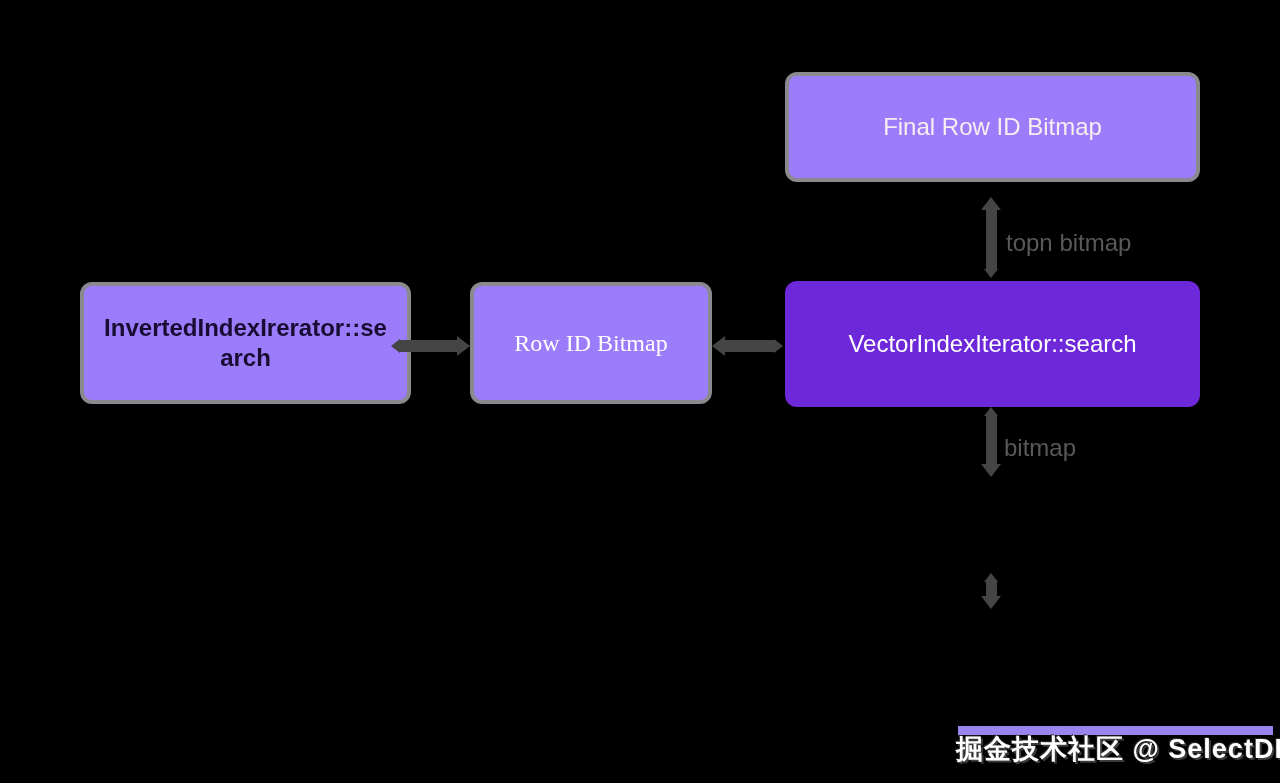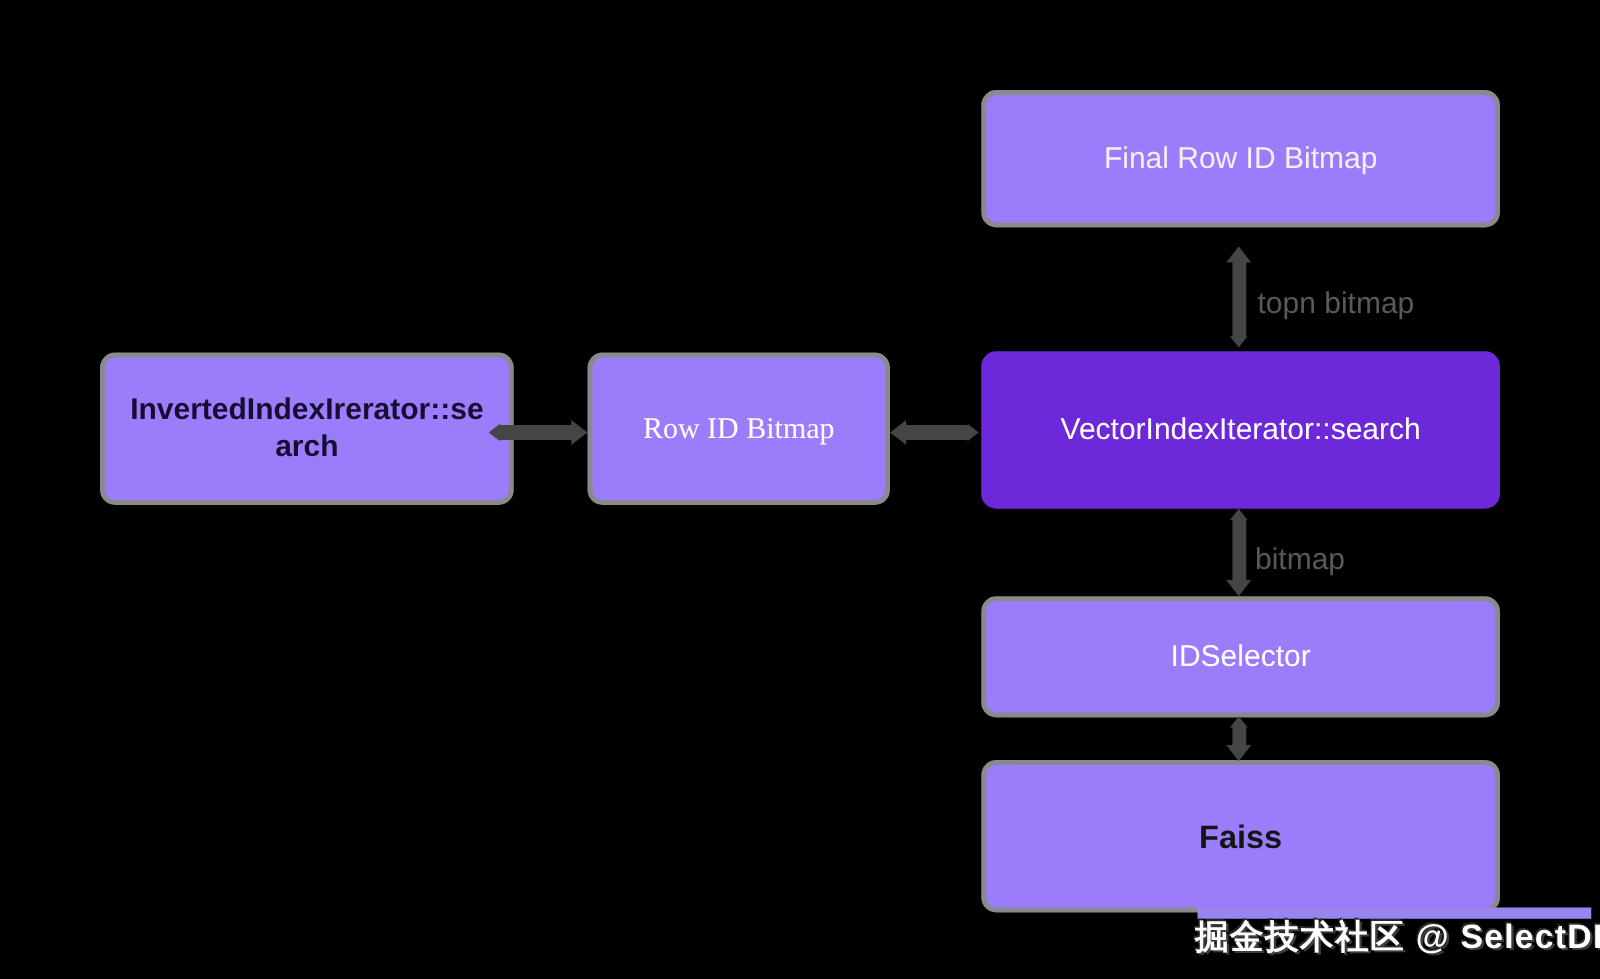--- a/index.html
+++ b/index.html
@@ -48,23 +48,21 @@
 <div id="canvas">
 
   <div class="node" id="node-inverted">InvertedIndexIrerator::search</div>
 
   <div class="node" id="node-rowid">Row ID Bitmap</div>
 
   <div class="node accent" id="node-vector">VectorIndexIterator::search</div>
 
   <div class="node" id="node-final">Final Row ID Bitmap</div>
 
-  <div class="node" id="node-idselector">IDSelector</div>
 
-  <div class="node" id="node-faiss">Faiss</div>
 
   <div class="edge-line" style="left:400px;top:340px;width:62px;height:12px;"></div>
   <div class="arrowhead ah-sm ah-left" style="left:391px;top:339px;"></div>
   <div class="arrowhead ah-right" style="left:457px;top:336px;"></div>
 
   <div class="edge-line" style="left:723px;top:340px;width:52px;height:12px;"></div>
   <div class="arrowhead ah-left" style="left:712px;top:336px;"></div>
   <div class="arrowhead ah-sm ah-right" style="left:774px;top:339px;"></div>
 
   <div class="edge-line" style="left:986px;top:208px;width:11px;height:62px;"></div>

